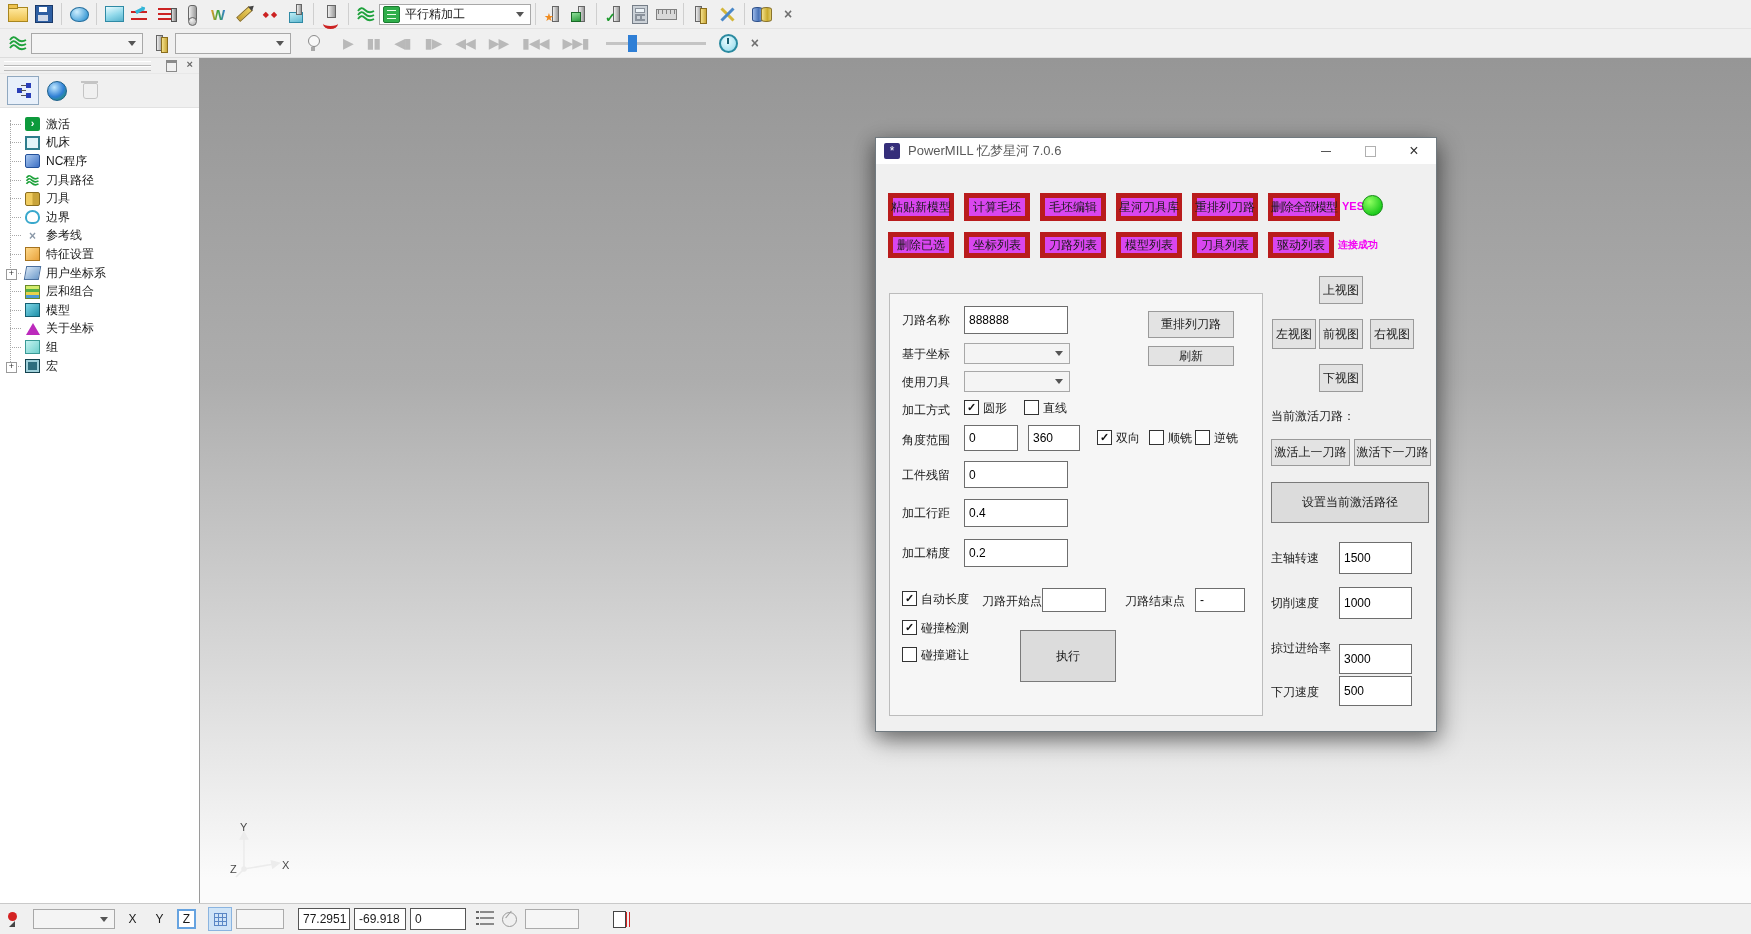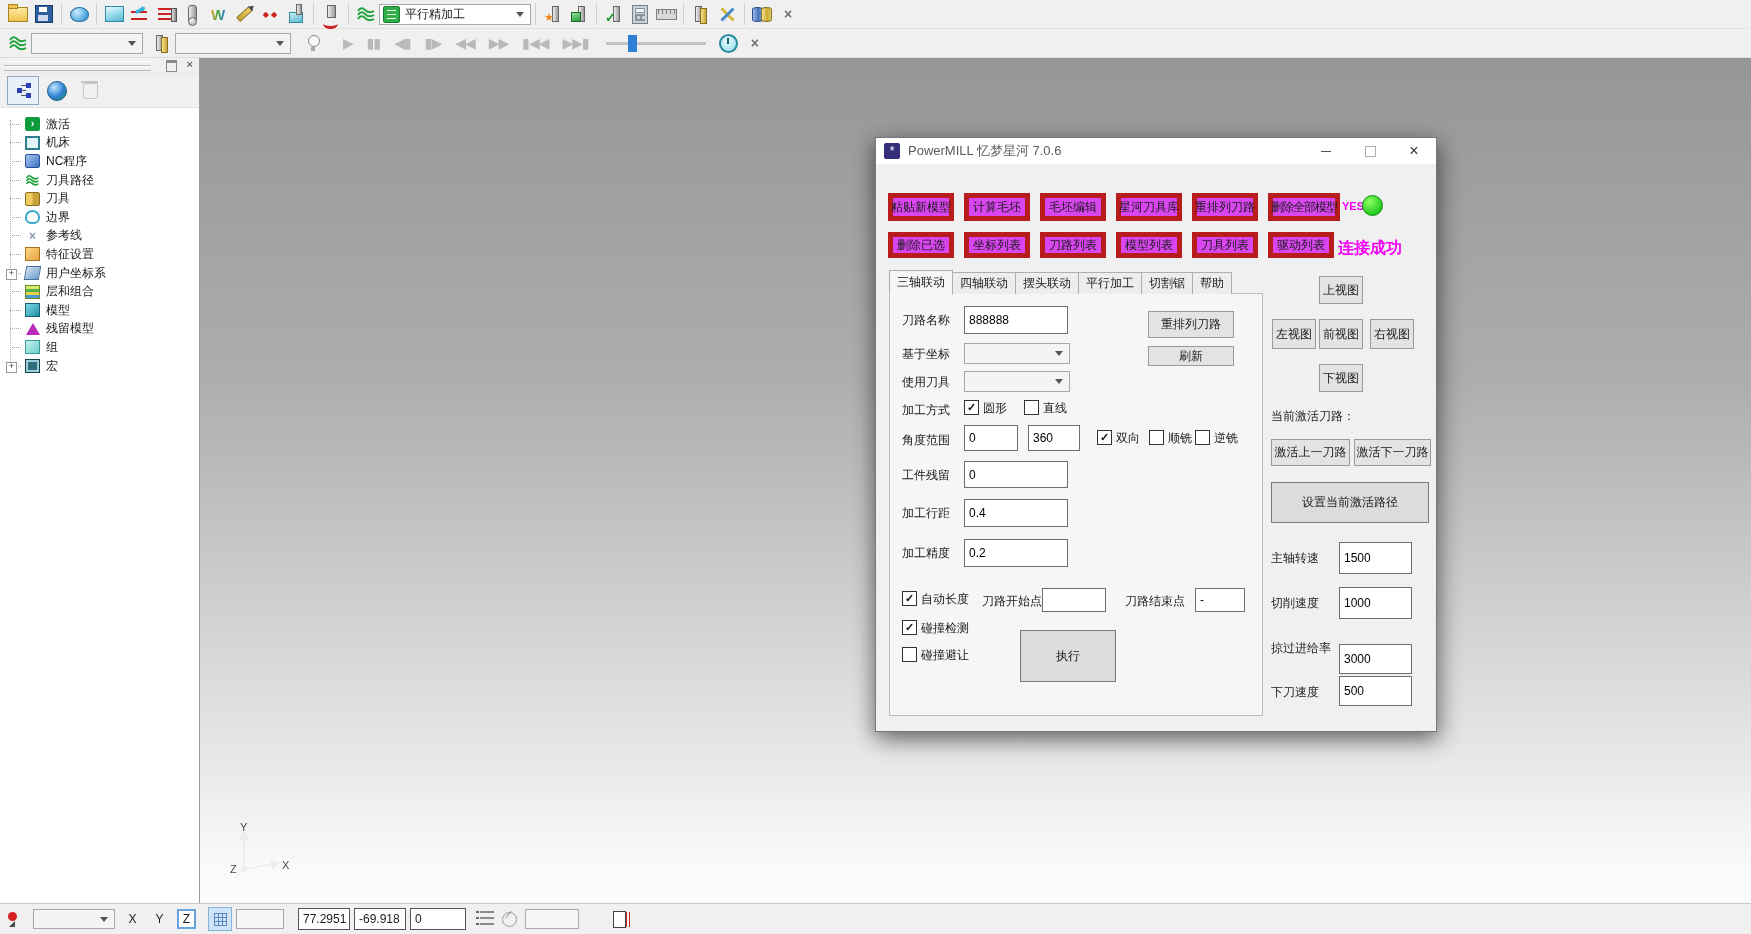--- a/index.html
+++ b/index.html
@@ -126,21 +126,21 @@
   .dlg-controls{position:absolute;right:0;top:0;height:26px;display:flex}
   .dlg-ctl{width:44px;height:26px;display:flex;align-items:center;justify-content:center}
   .glyph-min{width:10px;height:1px;background:#555}
   .glyph-max{width:9px;height:9px;border:1px solid #b0b0b0}
   .glyph-close{color:#333;font-size:16px;line-height:1}
   .dlg-menu{height:22px;display:flex;align-items:center;padding-left:4px;background:#f0f0f0;border-bottom:1px solid #e8e8e8}
   .menu-item{padding:0 10px;font-size:12.5px;color:#1a1a1a;cursor:default}
   .qbtn{position:absolute;height:28px;width:66px;background:#d946ef;border:5px solid #b91c1c;
         display:flex;align-items:center;justify-content:center;white-space:nowrap;box-sizing:border-box;cursor:default}
   .qbtn.r2{height:26px}
-  .magenta{position:absolute;color:#f400f4;font-weight:bold;font-size:16px;white-space:nowrap}
+  .magenta{position:absolute;color:#f400f4;font-weight:bold;font-size:10px;white-space:nowrap}
   .green-dot{position:absolute;left:486px;top:57px;width:19px;height:19px;border-radius:50%;
              background:radial-gradient(circle at 35% 30%,#90ff62,#1ecb1e 72%);border:1px solid #0c8a0c}
   .tabs{position:absolute;left:13px;top:134px;display:flex;z-index:3}
   .tab{height:21px;padding:0 7px;border:1px solid #aeaeae;border-bottom:none;background:#ededed;
        display:flex;align-items:center;margin-right:-1px;cursor:default}
   .tab.active{background:#f6f6f6;height:23px;margin-top:-2px;border-bottom:1px solid #f6f6f6}
   .gbox{position:absolute;left:13px;top:155px;width:374px;height:423px;border:1px solid #bcbcbc;background:#f6f6f6;box-sizing:border-box}
   .flabel{position:absolute;height:20px;line-height:20px;white-space:nowrap}
   .fin{position:absolute;background:#fff;border:1px solid #6e6e6e;font-family:"Liberation Sans",sans-serif;
        font-size:12px;padding:0 4px;box-sizing:border-box;outline:none}
@@ -365,21 +365,21 @@
           <span>层和组合</span>
         </div>
       <div class="trow">
           <span class="ti ti-model"></span>
           <span>模型</span>
         </div>
       <div class="trow">
           <span class="ti">
             <span class="ti-stock"></span>
           </span>
-          <span>残留模型</span>
+          <span>关于坐标</span>
         </div>
       <div class="trow">
           <span class="ti ti-group"></span>
           <span>组</span>
         </div>
       <div class="trow">
           <span class="expander"></span>
           <span class="ti ti-macro"></span>
           <span>宏</span>
         </div>
@@ -428,28 +428,20 @@
     <span class="magenta" style="left:466px;top:62px;font-size:11px">YES</span>
     <span class="green-dot"></span>
     <div class="qbtn r2" style="left:12px;top:94px">删除已选</div>
     <div class="qbtn r2" style="left:88px;top:94px">坐标列表</div>
     <div class="qbtn r2" style="left:164px;top:94px">刀路列表</div>
     <div class="qbtn r2" style="left:240px;top:94px">模型列表</div>
     <div class="qbtn r2" style="left:316px;top:94px">刀具列表</div>
     <div class="qbtn r2" style="left:392px;top:94px">驱动列表</div>
     <span class="magenta" style="left:462px;top:100px">连接成功</span>
 
-    <div class="tabs">
-      <span class="tab active">三轴联动</span>
-      <span class="tab">四轴联动</span>
-      <span class="tab">摆头联动</span>
-      <span class="tab">平行加工</span>
-      <span class="tab">切割锯</span>
-      <span class="tab">帮助</span>
-    </div>
 
     <div class="gbox">
       <span class="flabel" style="left:12px;top:16px">刀路名称</span>
       <input class="fin" style="left: 74px; top: 12px; width: 104px; height: 28px;" value="888888">
       <div class="dbtn" style="left:258px;top:17px;width:86px;height:27px">重排列刀路</div>
       <div class="dbtn" style="left:258px;top:52px;width:86px;height:20px">刷新</div>
 
       <span class="flabel" style="left:12px;top:50px">基于坐标</span>
       <div class="combo gray fcombo" style="left:74px;top:49px">
         <span class="ctext"></span>

